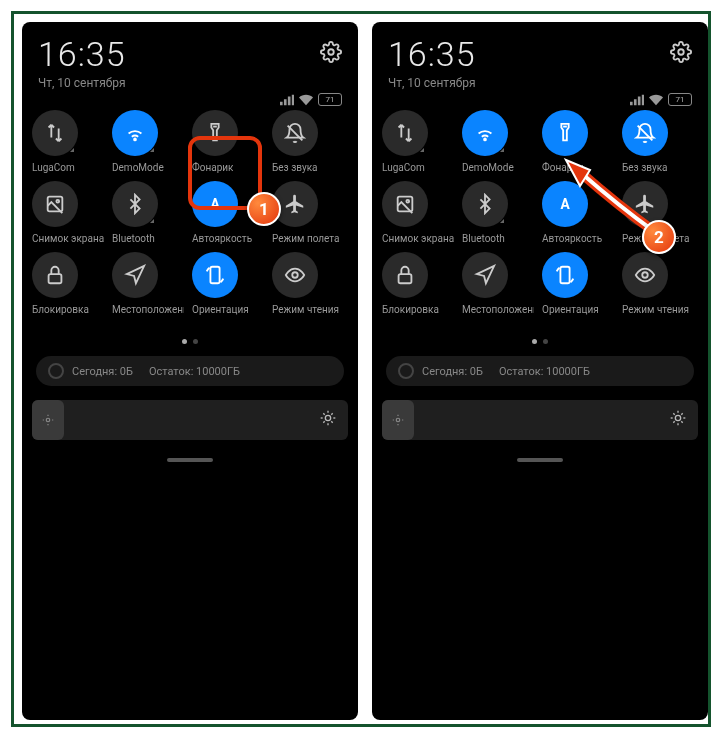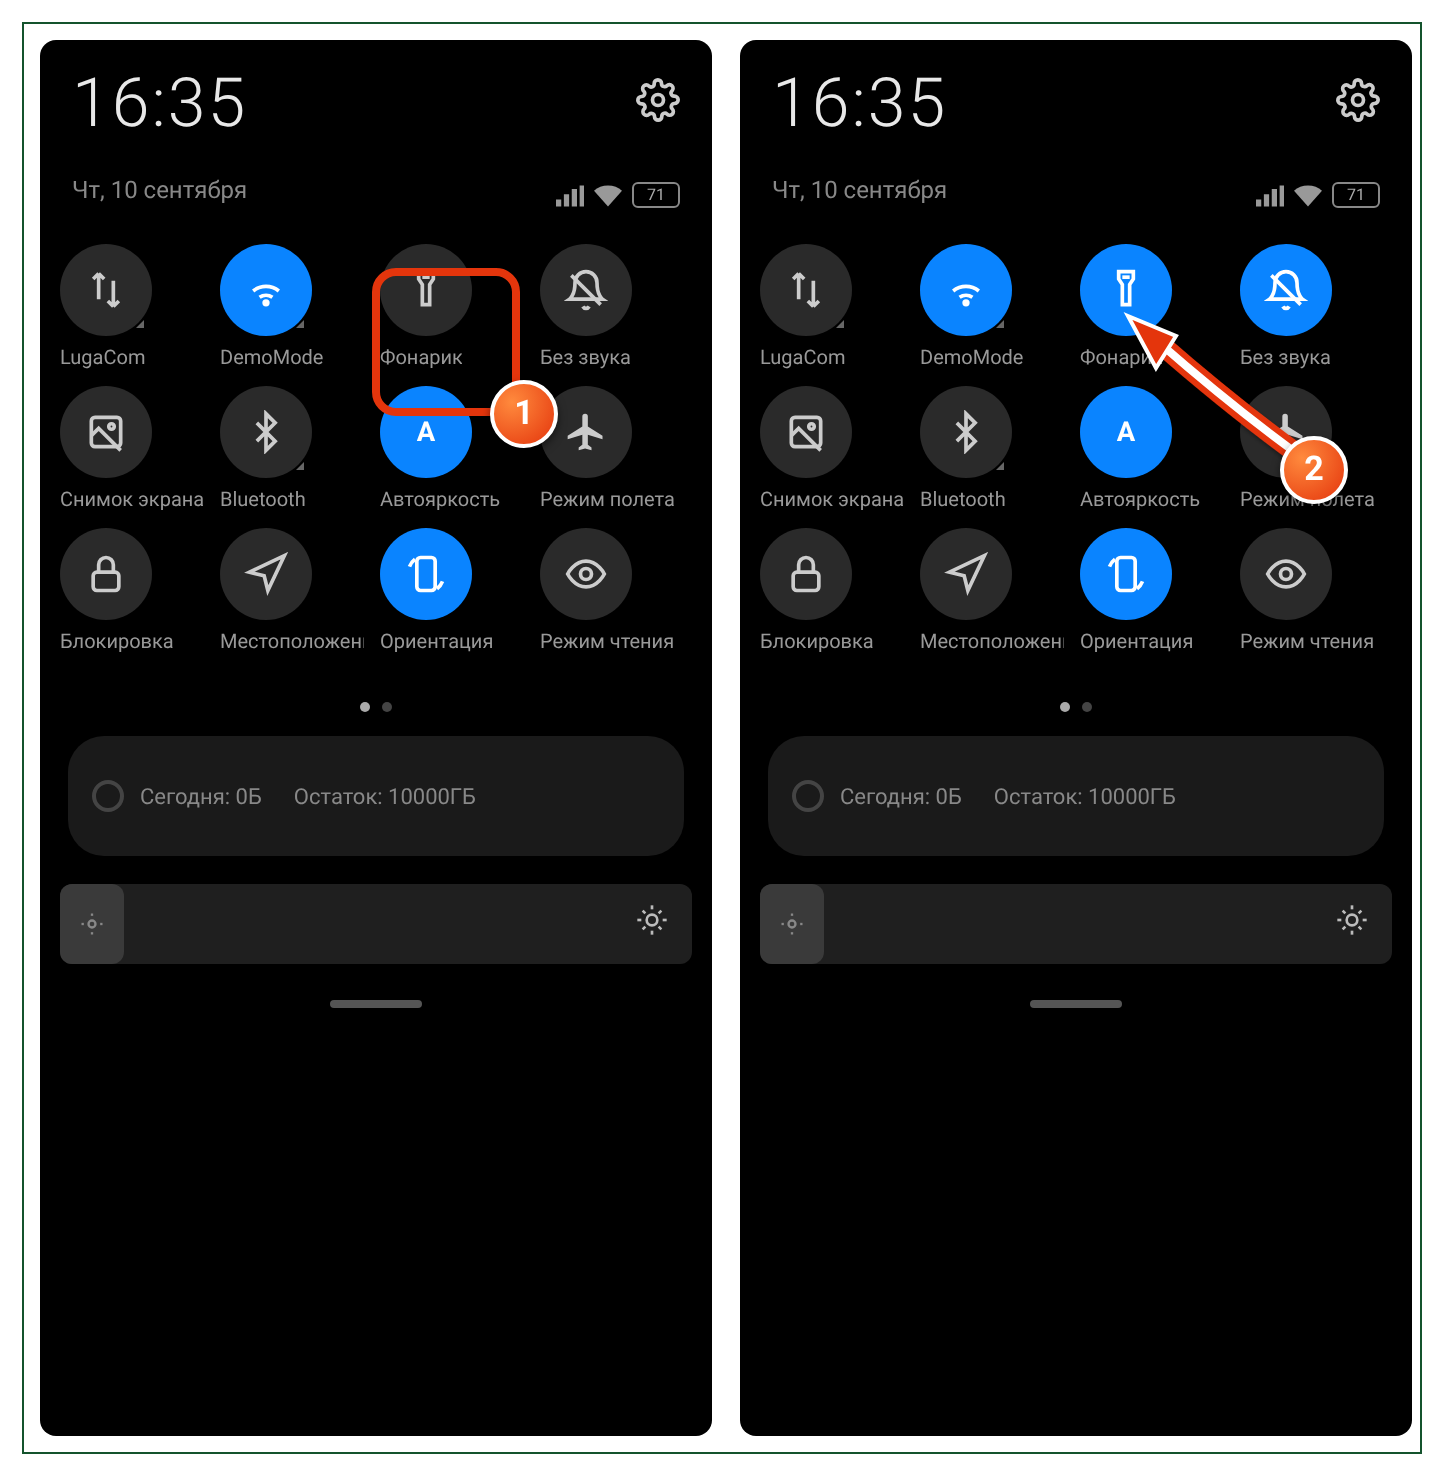--- a/index.html
+++ b/index.html
@@ -5,21 +5,21 @@
   body {
     margin: 0;
     padding: 0;
     background: #fff;
     font-family: -apple-system, BlinkMacSystemFont, "Segoe UI", Roboto, sans-serif;
     width: 724px;
     height: 740px;
     position: relative;
   }
   .outer-frame {
-    border: 1px solid #14532d;
+    border: 3px solid #14532d;
     width: 700px;
     height: 716px;
     margin: 11px;
     display: flex;
     gap: 14px;
     padding: 0;
     box-sizing: border-box;
     position: relative;
   }
   .phone {
@@ -42,21 +42,21 @@
   .clock {
     font-size: 34px;
     font-weight: 300;
     letter-spacing: 1px;
     color: #e8e8e8;
   }
   .date {
     color: #888;
     font-size: 12px;
     padding-left: 16px;
-    margin-top: 16px;
+    margin-top: 2px;
   }
   .gear {
     color: #ccc;
     font-size: 20px;
     cursor: pointer;
   }
   .netbar {
     position: absolute;
     right: 16px;
     top: 71px;
@@ -128,21 +128,21 @@
     text-align: center;
     margin: 14px 0 8px 0;
     color: #666;
   }
   .pager .dot { display: inline-block; width: 5px; height: 5px; border-radius: 50%; background: #444; margin: 0 3px; }
   .pager .dot.active { background: #aaa; }
   .data-row {
     margin: 0 14px;
     background: #1a1a1a;
     border-radius: 18px;
-    padding: 22px 12px;
+    padding: 7px 12px;
     display: flex;
     align-items: center;
     gap: 8px;
     color: #888;
     font-size: 11px;
   }
   .data-dot {
     width: 12px; height: 12px;
     border-radius: 50%;
     border: 2px solid #444;

